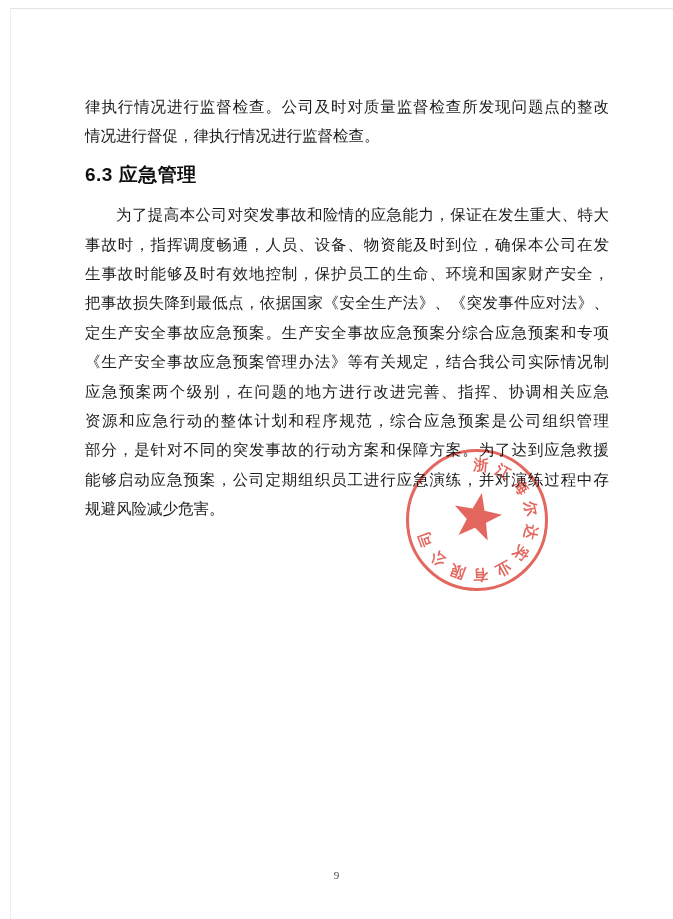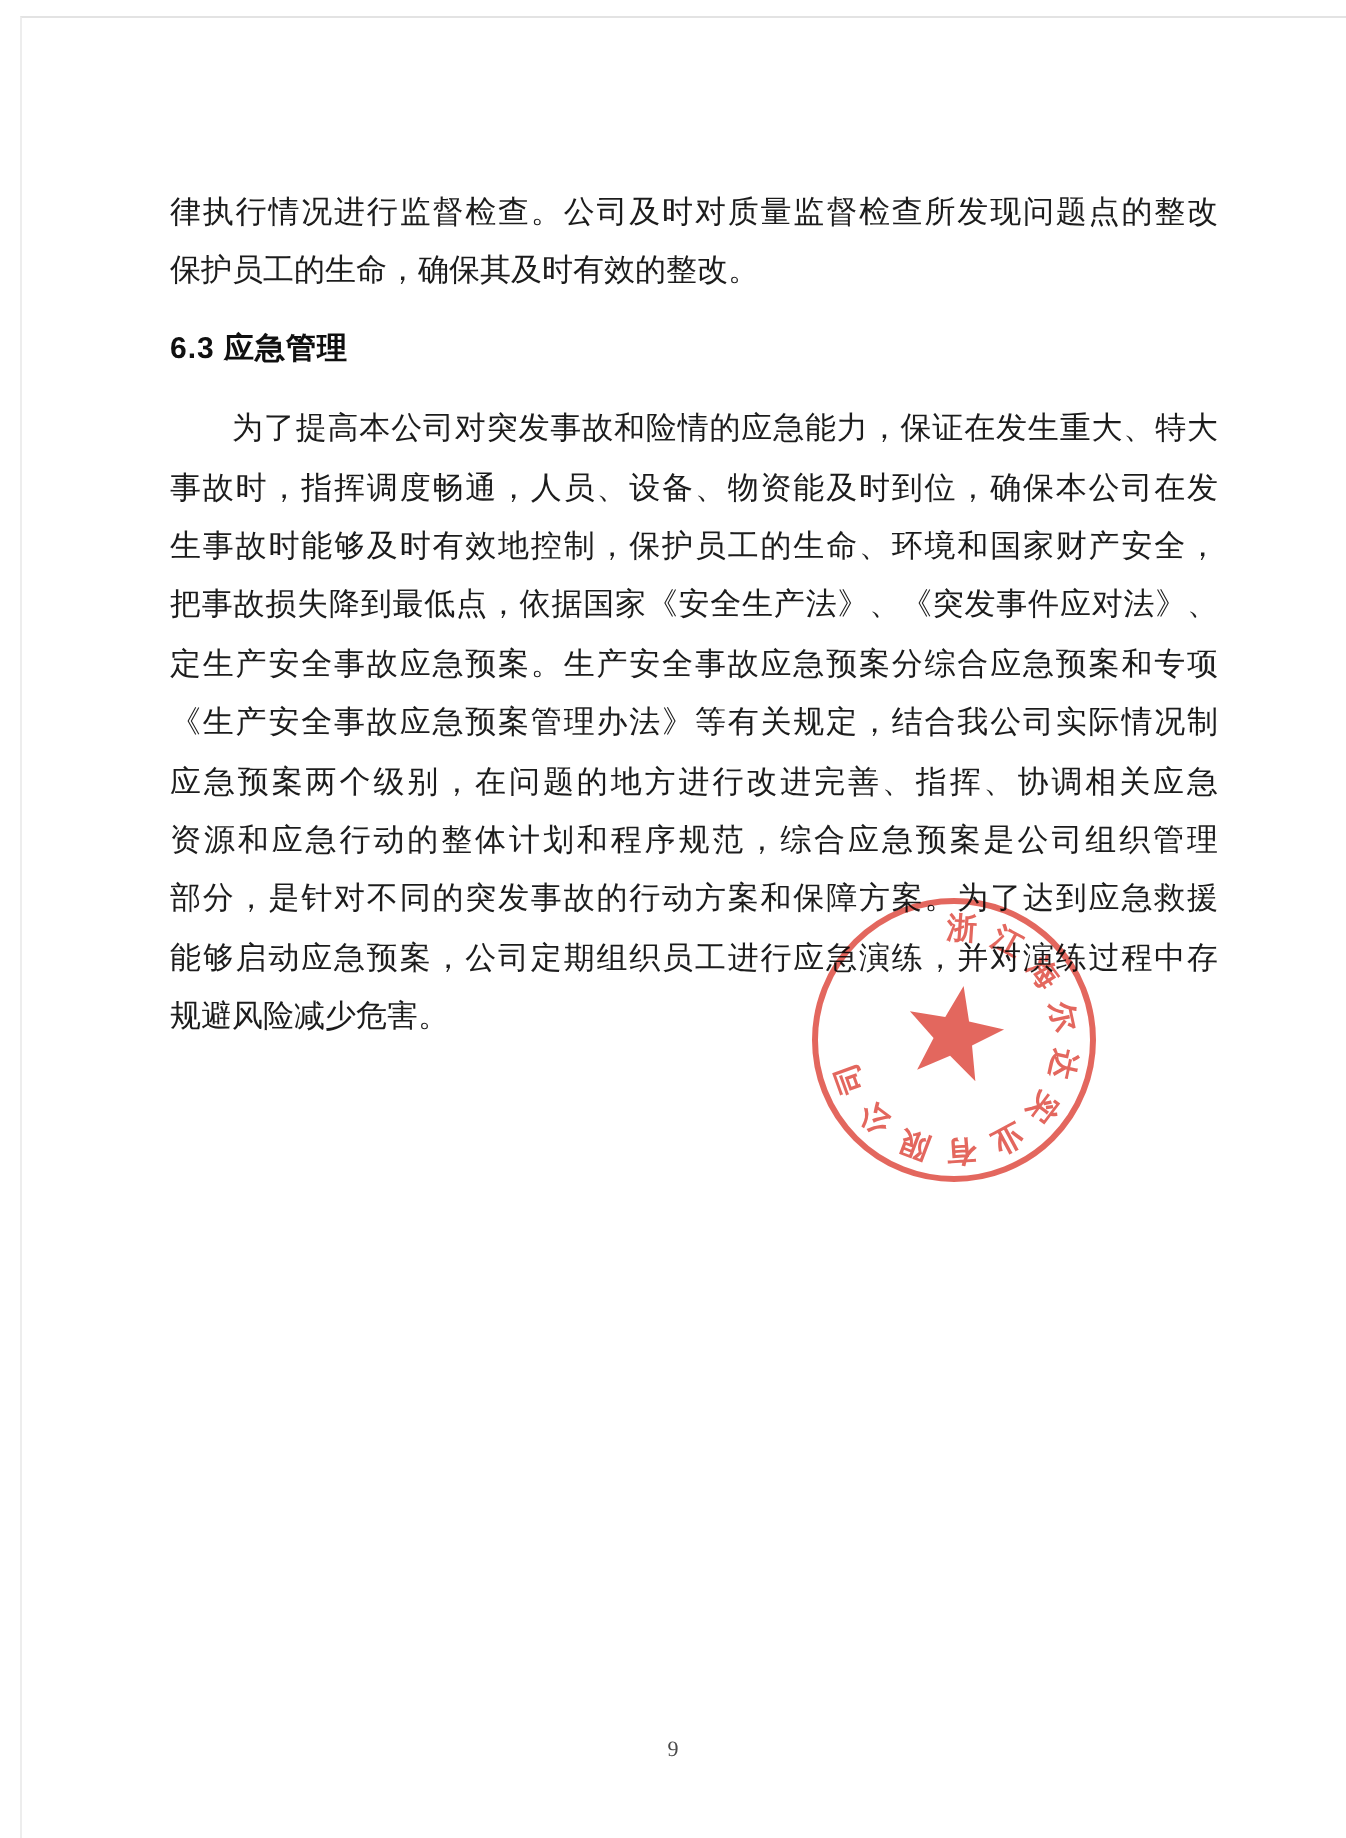--- a/index.html
+++ b/index.html
@@ -43,21 +43,21 @@
   }
   .para .line:last-child {
     text-align-last: left;
   }
   .para.indent-first .line:first-child {
     text-indent: 31px;
   }
   .heading {
     font-family: "Liberation Sans", "DejaVu Sans", sans-serif;
     font-weight: bold;
-    font-size: 15px;
+    font-size: 19px;
     color: #101010;
     margin: 9px 0 11px 0;
     letter-spacing: 0.5px;
   }
   
   .seal {
     position: absolute;
     left: 406px;
     top: 449px;
     width: 142px;
@@ -103,21 +103,21 @@
   }
 </style>
 </head>
 <body>
 
 <div class="page-edge"></div>
 
 <div class="body-text">
   <div class="para">
       <div class="line">律执行情况进行监督检查。公司及时对质量监督检查所发现问题点的整改</div>
-      <div class="line">保护员工的生命，确保其及时有效的整改。</div>
+      <div class="line">情况进行督促，律执行情况进行监督检查。</div>
     </div>
   <h2 class="heading">6.3 应急管理</h2>
   <div class="para indent-first">
       <div class="line">为了提高本公司对突发事故和险情的应急能力，保证在发生重大、特大</div>
       <div class="line">事故时，指挥调度畅通，人员、设备、物资能及时到位，确保本公司在发</div>
       <div class="line">生事故时能够及时有效地控制，保护员工的生命、环境和国家财产安全，</div>
       <div class="line">把事故损失降到最低点，依据国家《安全生产法》、《突发事件应对法》、</div>
       <div class="line">定生产安全事故应急预案。生产安全事故应急预案分综合应急预案和专项</div>
       <div class="line">《生产安全事故应急预案管理办法》等有关规定，结合我公司实际情况制</div>
       <div class="line">应急预案两个级别，在问题的地方进行改进完善、指挥、协调相关应急</div>

